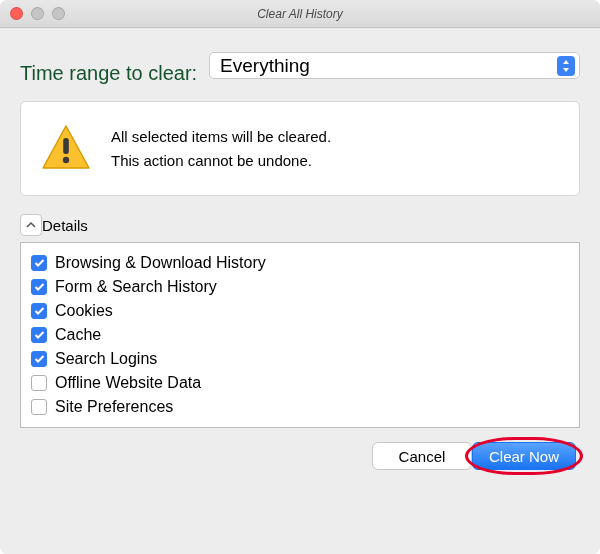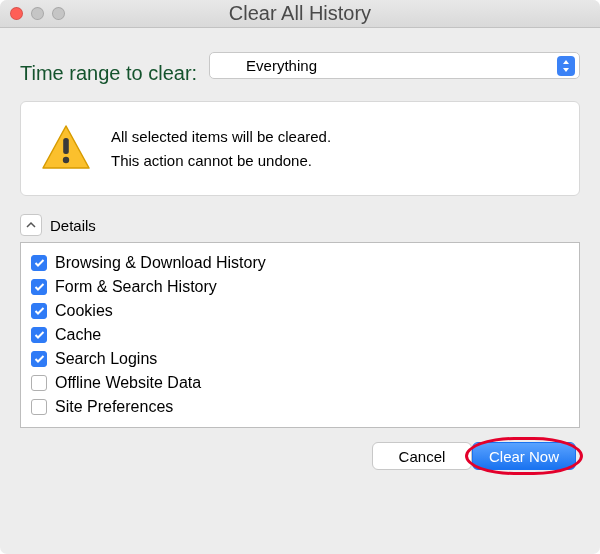--- a/index.html
+++ b/index.html
@@ -32,22 +32,23 @@
       gap: 8px;
       position: absolute;
       left: 10px;
     }
     .light { width: 13px; height: 13px; border-radius: 50%; border: 0.5px solid rgba(0,0,0,0.15);}
     .light.close-l { background: #ff5f57; }
     .light.min-l   { background: #c5c5c5; }
     .light.max-l   { background: #c5c5c5; }
     .title-text {
       margin: 16px auto;
-      font-size: 20px;
+      font-size: 12px;
       color: #4a4a4a;
+      font-style: italic;
     }
     .content {
       padding: 18px 20px 14px 20px;
       flex: 1;
       display: flex;
       flex-direction: column;
     }
     .range-row {
       display: flex;
       align-items: center;
@@ -59,42 +60,41 @@
       flex: 1;
       height: 27px;
       background: #fff;
       border: 1px solid #c8c8c8;
       border-radius: 5px;
       display: flex;
       align-items: center;
       padding: 0 4px 0 10px;
       position: relative;
     }
-    .select-value { flex:1; font-size:15px;margin-left:26px; }
+    .select-value { flex:1; font-size:19px; }
     .select-arrows {
       width: 18px; height: 20px;
       background: #3b82f6;
       border-radius: 4px;
       display:flex; flex-direction:column; align-items:center; justify-content:center;
     }
     .warn-box {
       background: #fff;
       border: 1px solid #d8d8d8;
       border-radius: 6px;
       padding: 22px 20px;
       display: flex;
       align-items: center;
       gap: 20px;
       margin-bottom: 14px;
     }
     .warn-text { line-height: 1.6; font-size:15px; }
     .details-header {
       display: flex;
       align-items: center;
-      gap: 8px;
       padding: 4px 0 6px 0;
     }
     .disclosure {
       width: 22px; height: 22px;
       background:#fff;
       border:1px solid #c8c8c8;
       border-radius:4px;
       display:flex; align-items:center; justify-content:center;
     }
     .details-list {

